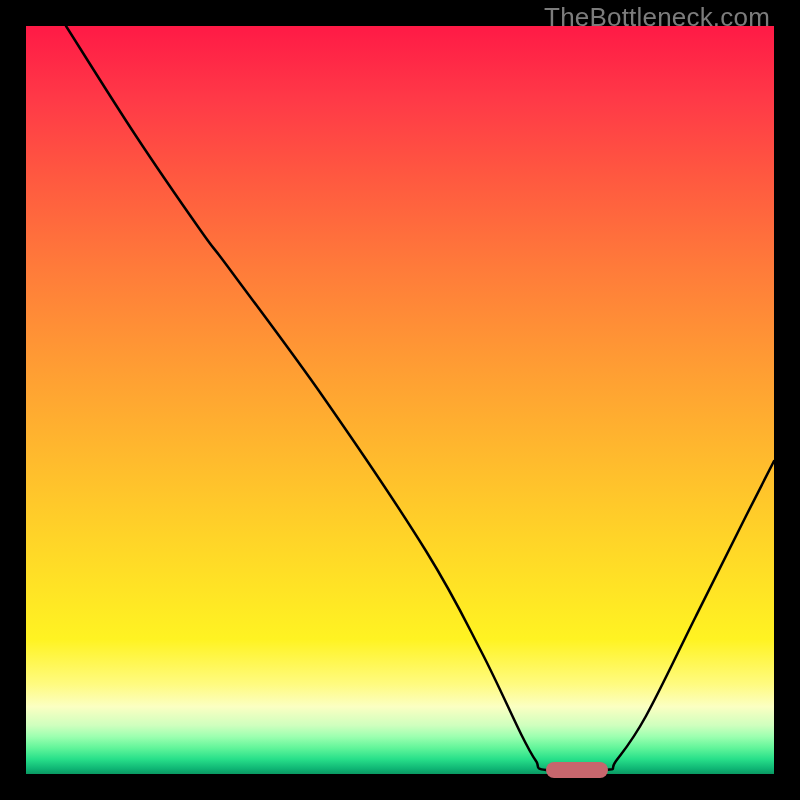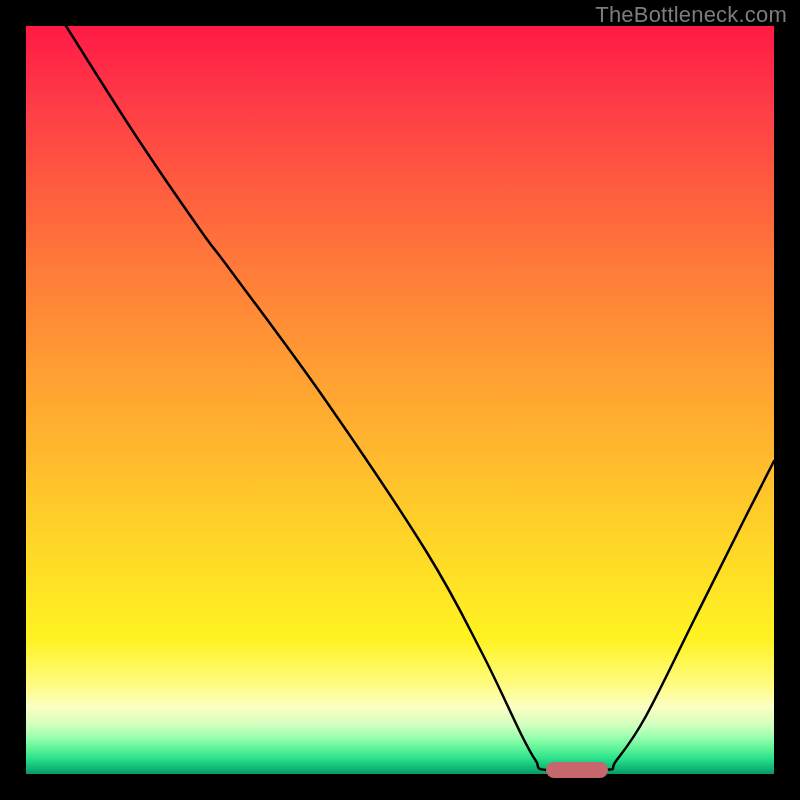--- a/index.html
+++ b/index.html
@@ -40,23 +40,23 @@
       #9cffb0 95%,
       #62f59a 96.5%,
       #28e08a 98%,
       #0fb574 99.3%,
       #0a9862 100%
     );
   }
   .watermark {
     position: absolute;
     top: 2px;
-    right: 13px;
+    right: 30px;
     color: #7c7c7c;
-    font-size: 22px;
+    font-size: 26px;
     font-weight: 500;
     letter-spacing: 0.2px;
     user-select: none;
   }
   .curve {
     position: absolute;
     top: 0;
     left: 0;
     width: 748px;
     height: 748px;

